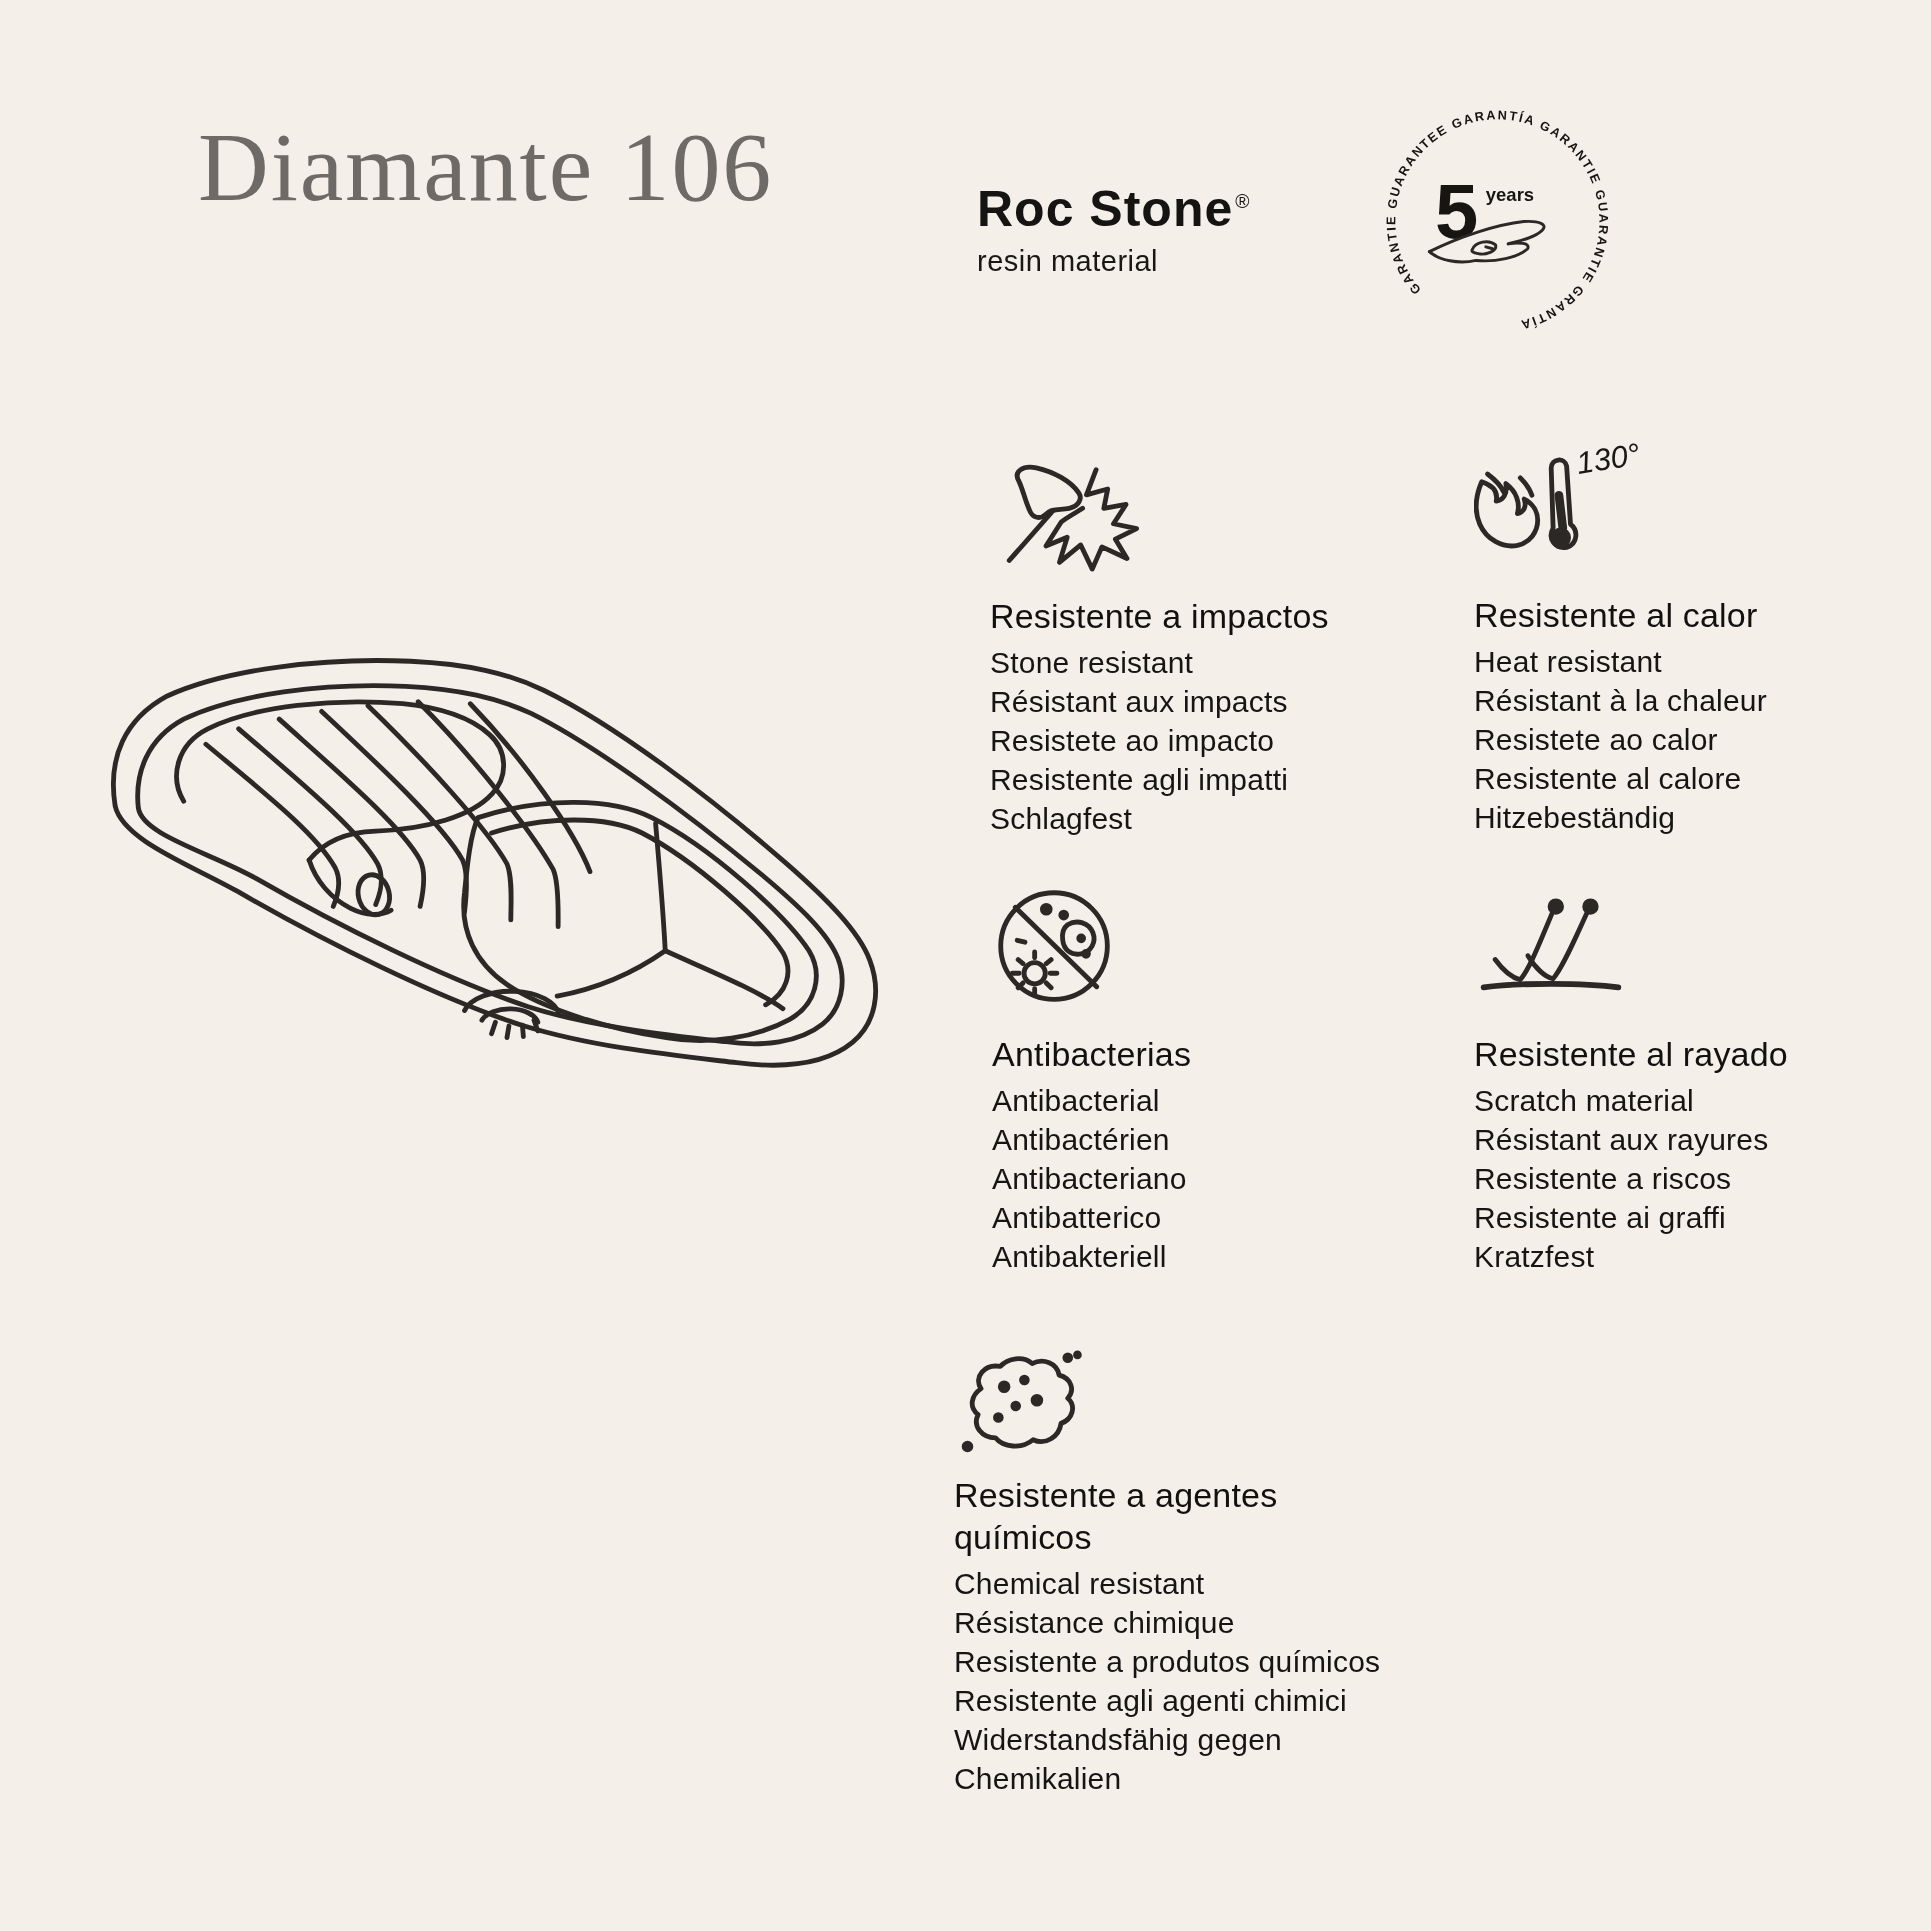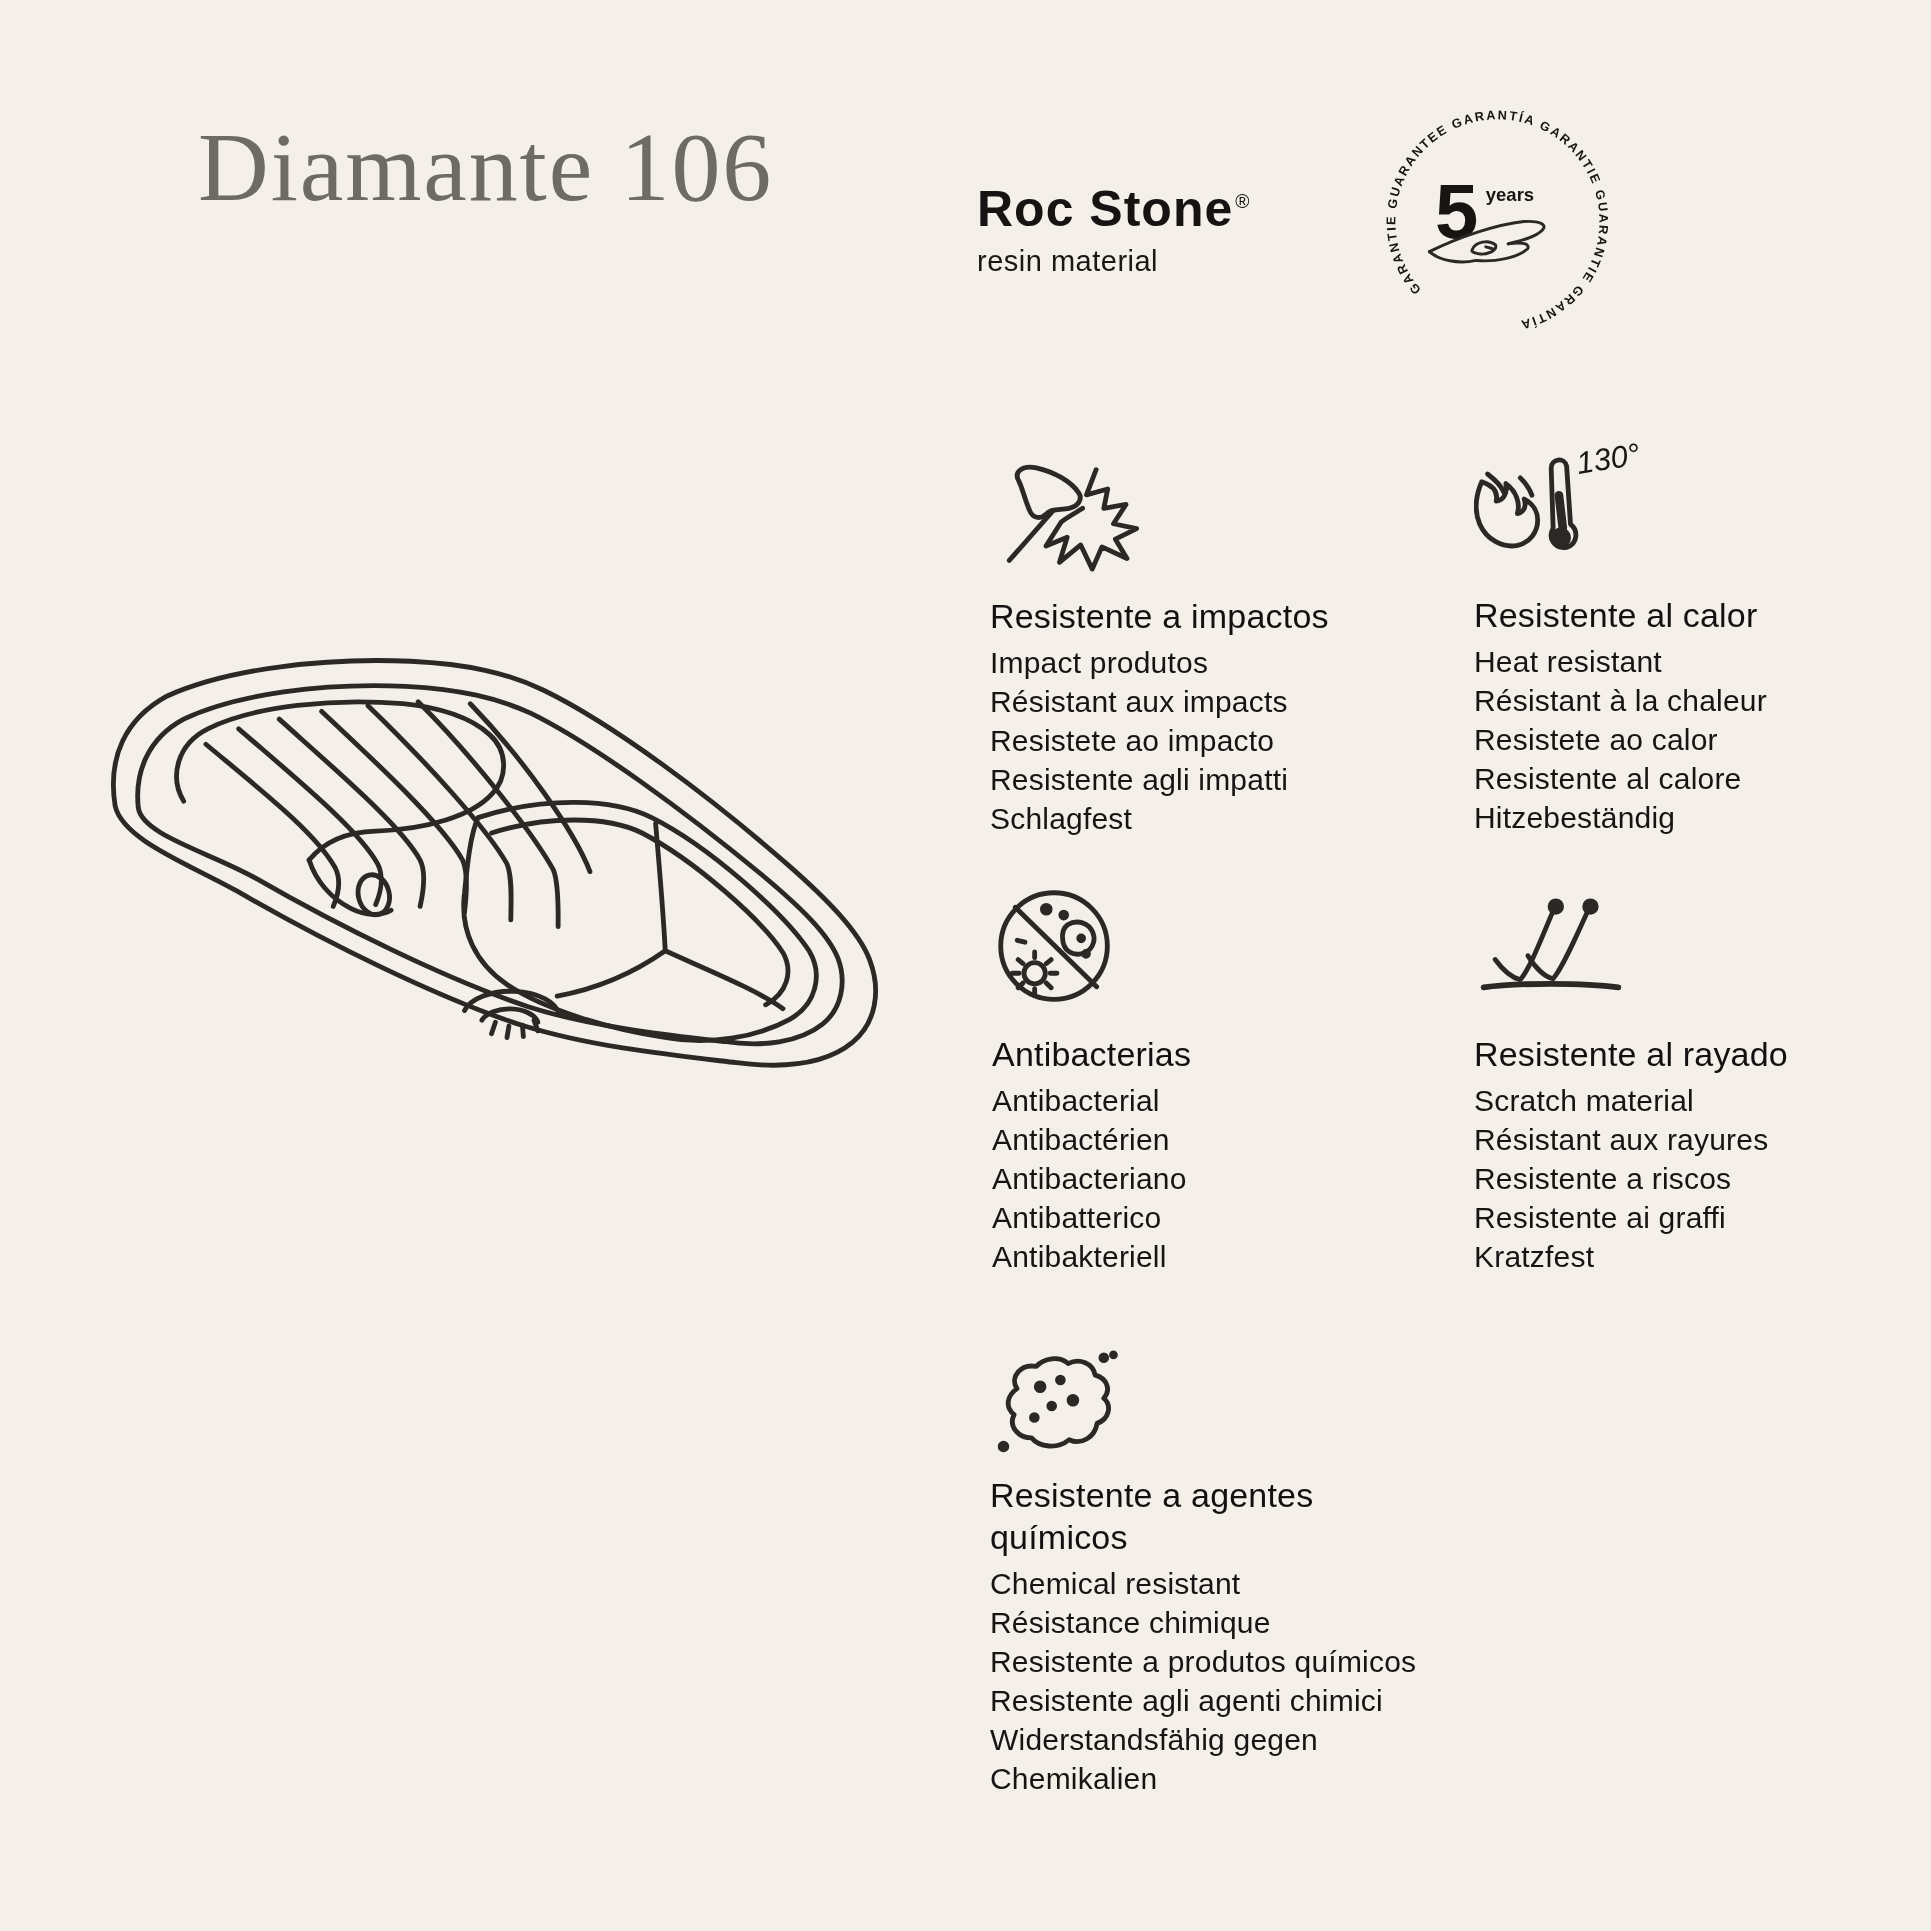--- a/index.html
+++ b/index.html
@@ -117,21 +117,21 @@
       <svg width="164" height="126" viewBox="0 0 170 130">
         <g class="ink" stroke-width="5">
           <path d="M 20,110 L 64,60"></path>
           <path d="M 30,28 C 24,18 34,11 48,14 C 66,18 84,28 92,40 C 96,46 92,54 82,56 C 72,58 64,56 58,62 C 52,68 44,66 41,58 C 36,47 34,36 30,28 Z"></path>
           <path d="M 110,16 L 100,42 L 122,36 L 118,56 L 141,52 L 128,72 L 152,77 L 130,88 L 142,108 L 116,96 L 106,119 L 94,94 L 72,112 L 80,86 L 58,95 L 74,70 C 82,64 90,60 96,56"></path>
         </g>
       </svg>
     </div>
     <h2 class="f-title">Resistente a impactos</h2>
     <div class="f-lines">
-      <div class="f-line">Impact produtos</div>
+      <div class="f-line">Stone resistant</div>
       <div class="f-line">Résistant aux impacts</div>
       <div class="f-line">Resistete ao impacto</div>
       <div class="f-line">Resistente agli impatti</div>
       <div class="f-line">Schlagfest</div>
     </div>
   </section>
 
   <section class="feature" style="left:1474px;top:439px;width:454px">
     <div class="icon-box" style="height:155px">
       <svg width="193" height="126" viewBox="0 0 200 130">
@@ -198,21 +198,21 @@
     <h2 class="f-title">Resistente al rayado</h2>
     <div class="f-lines">
       <div class="f-line">Scratch material</div>
       <div class="f-line">Résistant aux rayures</div>
       <div class="f-line">Resistente a riscos</div>
       <div class="f-line">Resistente ai graffi</div>
       <div class="f-line">Kratzfest</div>
     </div>
   </section>
 
-  <section class="feature" style="left:990px;top:1350px;width:430px">
+  <section class="feature" style="left:954px;top:1350px;width:430px">
     <div class="icon-box" style="height:124px">
       <svg width="135" height="111" viewBox="0 0 140 115">
         <g class="ink" stroke-width="5">
           <path d="M 28,40 C 20,28 32,14 48,17 C 56,8 72,6 81,14 C 93,8 107,14 109,26 C 121,29 126,41 118,50 C 127,58 123,72 111,76 C 109,90 95,99 82,93 C 70,103 51,101 43,91 C 29,91 19,79 25,67 C 15,59 18,47 28,40 Z"></path>
           <circle cx="52" cy="38" r="4" fill="#2b2825"></circle>
           <circle cx="73" cy="31" r="3" fill="#2b2825"></circle>
           <circle cx="64" cy="58" r="3" fill="#2b2825"></circle>
           <circle cx="86" cy="52" r="4" fill="#2b2825"></circle>
           <circle cx="46" cy="70" r="3" fill="#2b2825"></circle>
           <circle cx="118" cy="8" r="3" fill="#2b2825"></circle>

